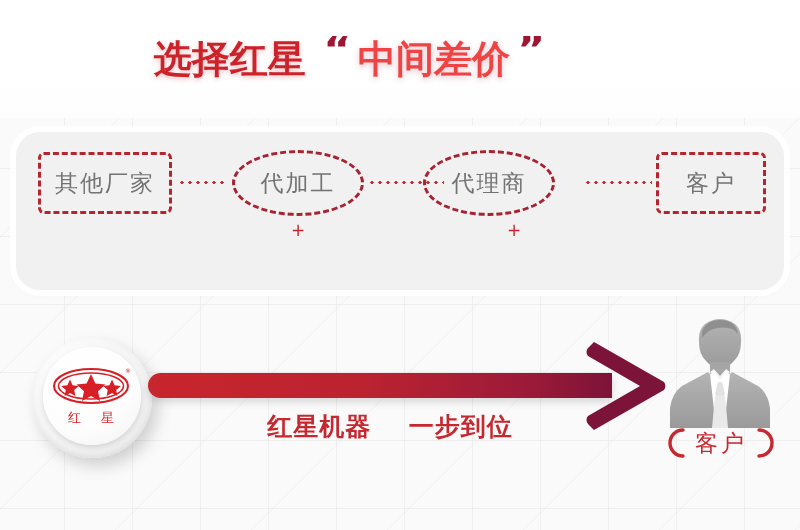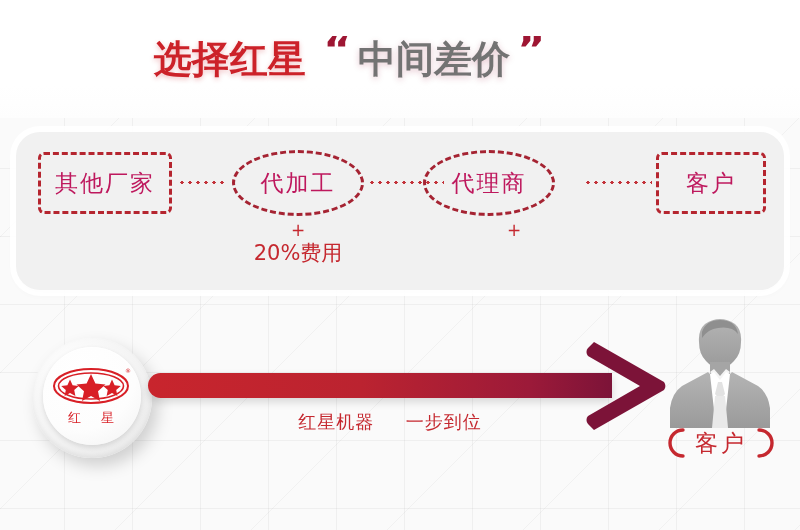--- a/index.html
+++ b/index.html
@@ -35,34 +35,34 @@
     font-family:"DejaVu Sans","Liberation Sans",sans-serif;
     font-weight:bold;font-size:38px;letter-spacing:0px;
   }
   .hl-a{color:#cc2229;text-shadow:0 2px 5px rgba(200,30,40,0.28);}
   .hl-gap{display:inline-block;width:16px;}
   .hl-quote{
     color:#9e1633;font-size:34px;display:inline-block;
     transform:translateY(-10px) scaleX(1.25);
     margin:0 4px;font-weight:bold;
   }
-  .hl-b{color:#737373;text-shadow:0 2px 6px rgba(150,20,55,0.25);margin:0 6px;}
+  .hl-b{color:#ef4444;text-shadow:0 2px 6px rgba(150,20,55,0.25);margin:0 6px;}
 
   
   .panel{
     position:absolute;left:16px;top:132px;width:768px;height:158px;
     background:#f1f1f1;border-radius:24px;
     box-shadow:0 0 0 6px rgba(255,255,255,0.92), 0 3px 10px rgba(0,0,0,0.05);
   }
   .flow{position:absolute;left:0;top:0;width:768px;height:158px;}
 
   .node{
     position:absolute;
     display:flex;align-items:center;justify-content:center;
-    color:#be185d;font-size:23px;letter-spacing:2px;
+    color:#737373;font-size:23px;letter-spacing:2px;
     font-family:"DejaVu Sans","Liberation Sans",sans-serif;
     box-sizing:border-box;
   }
   .node.rect{
     border:3px dashed #b5252f;border-radius:6px;
   }
   .node.ellipse{
     border:3px dashed #a52332;border-radius:50%/50%;text-align:right;
   }
   .n1{left:22px;top:20px;width:134px;height:62px;}
@@ -106,22 +106,23 @@
   .arrow-wrap{position:absolute;left:148px;top:340px;width:520px;height:90px;}
   .arrow-bar{
     position:absolute;left:0;top:33px;width:464px;height:25px;border-radius:13px 0 0 13px;
     background:linear-gradient(to right,#c8252d 0%,#bb2330 46%,#9c1a39 82%,#7c1338 100%);
     box-shadow:0 4px 9px rgba(0,0,0,0.14);
   }
   .arrow-head{position:absolute;left:430px;top:0;width:95px;height:92px;}
 
   .arrow-label{
     position:absolute;left:180px;top:410px;width:420px;text-align:center;
-    color:#c5282f;font-size:18px;letter-spacing:1px;
-    font-family:"DejaVu Sans","Liberation Sans",sans-serif;
+    color:#c5282f;font-size:25px;letter-spacing:1px;
+    font-family:"DejaVu Sans","Liberation Sans",sans-serif;
+    font-weight:bold;
   }
   .arrow-label .sp{display:inline-block;width:18px;}
 
   
   .person{position:absolute;left:658px;top:316px;width:124px;height:112px;}
   .cust-tag{
     position:absolute;left:648px;top:424px;width:146px;height:38px;
     display:flex;align-items:center;justify-content:center;gap:10px;
   }
   .cust-tag .txt{color:#c5282f;font-size:23px;letter-spacing:3px;
@@ -163,21 +164,20 @@
       </div>
 
       <div class="dots d3"></div>
 
       <div class="node rect n4">
         <span>客户</span>
       </div>
 
       <div class="fee f1">
         <div class="plus">+</div>
-        <div class="amt">20%费用</div>
       </div>
 
       <div class="fee f2">
         <div class="plus">+</div>
       </div>
 
     </div>
   </div>
 
   <div class="badge-wrap">

